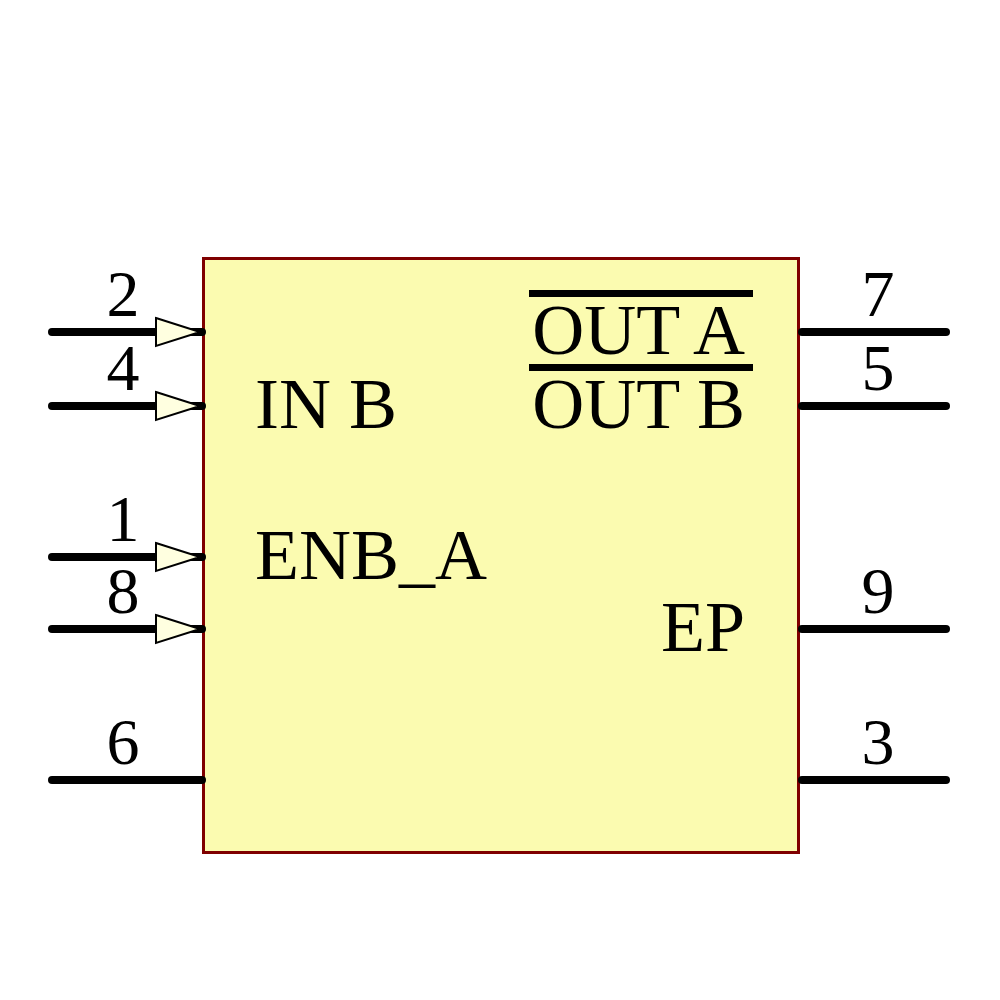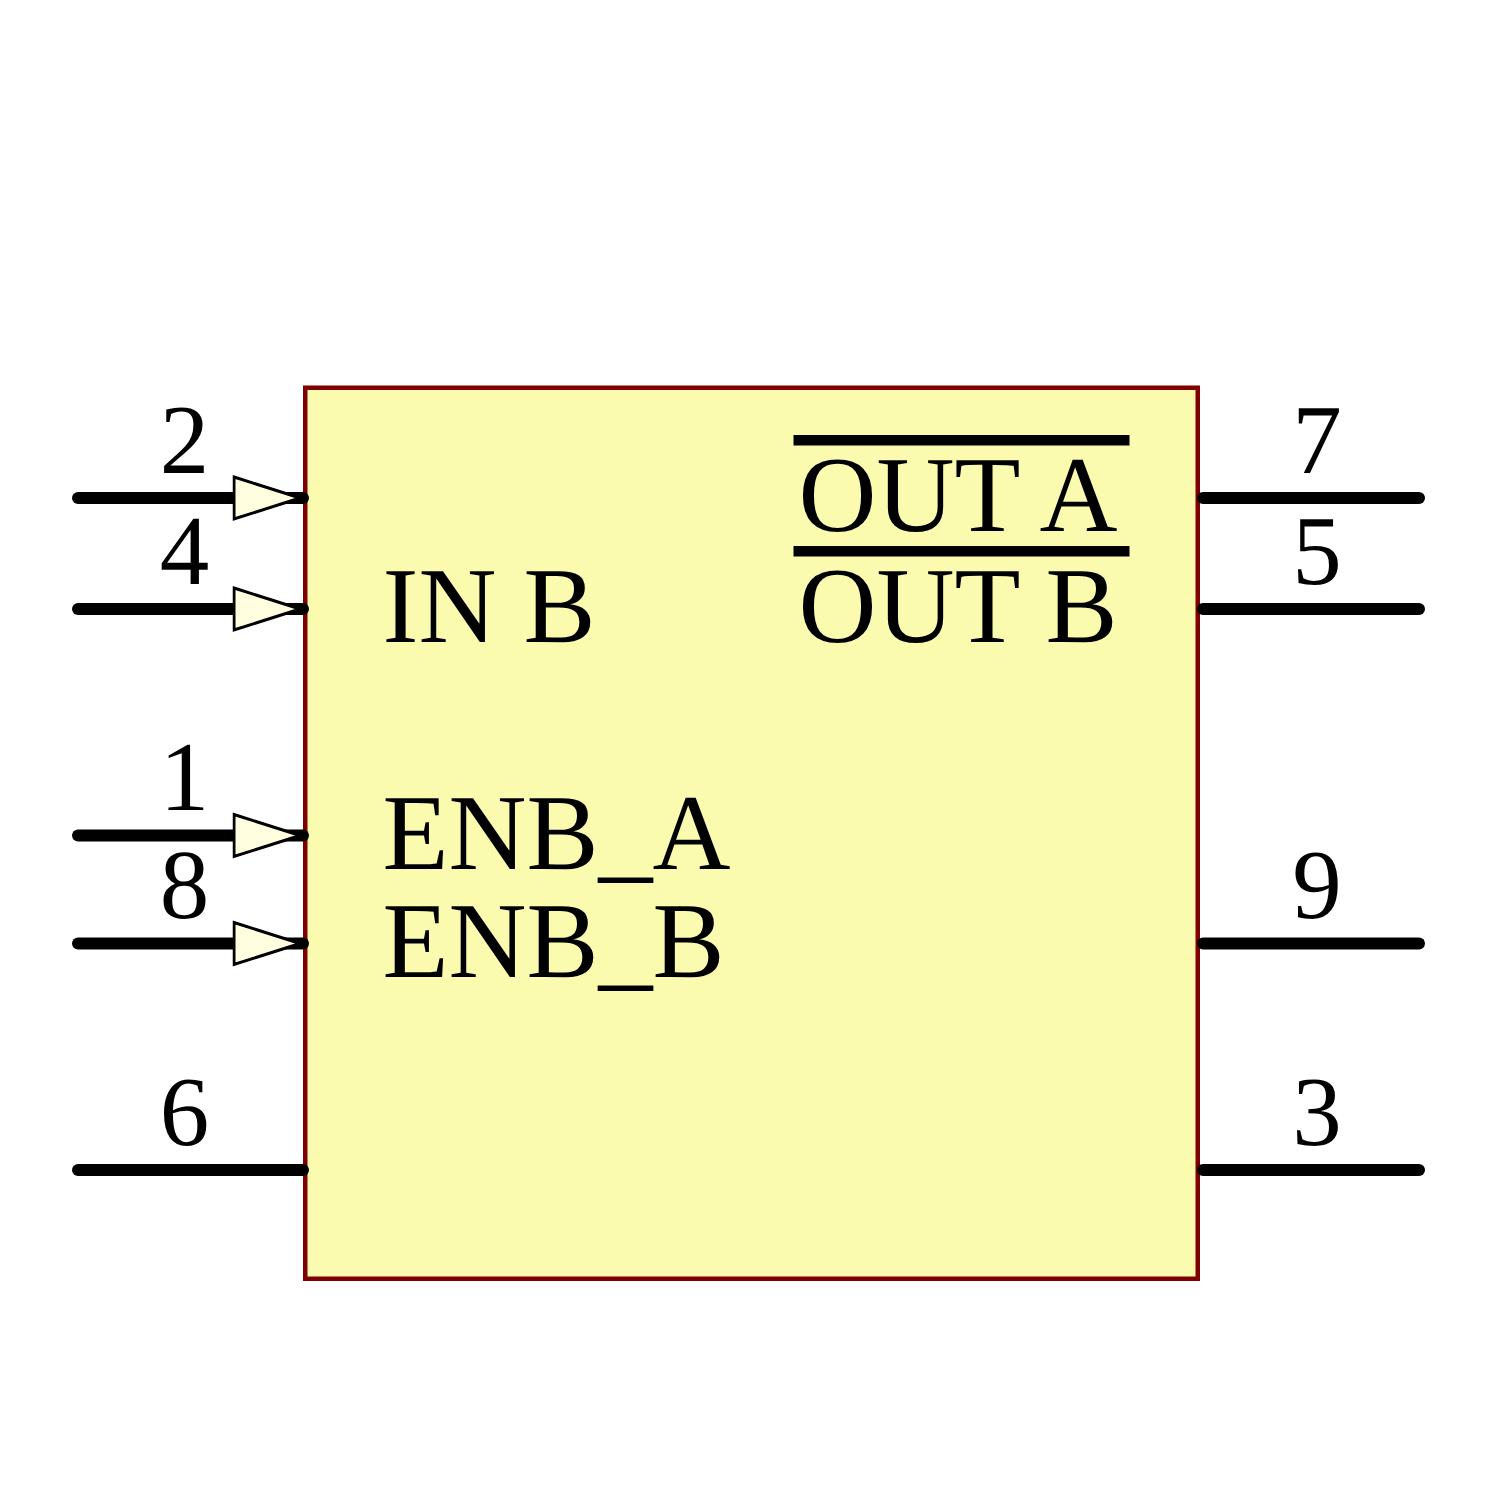--- a/index.html
+++ b/index.html
@@ -145,18 +145,18 @@
     <div class="pin-line"></div>
     <div class="pin-number">9</div>
   </div>
   <div class="pin right r5">
     <div class="pin-line"></div>
     <div class="pin-number">3</div>
   </div>
 
   <div class="pin-label label-left r3">ENB_A</div>
   <div class="pin-label label-left r2">IN B</div>
-  <div class="pin-label label-left r4">ENB_B</div>
 
   <div class="pin-label label-right negated r2">OUT B</div>
   <div class="pin-label label-right negated r1">OUT A</div>
+  <div class="pin-label label-right r4">EP</div>
 
 </div>
 
 </body></html>

